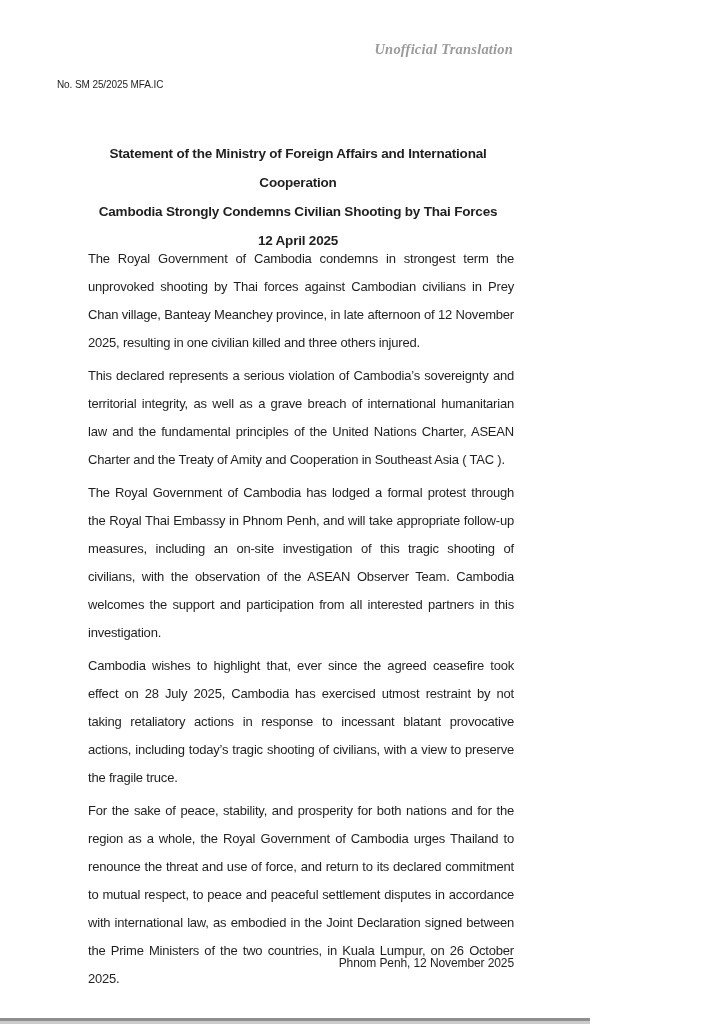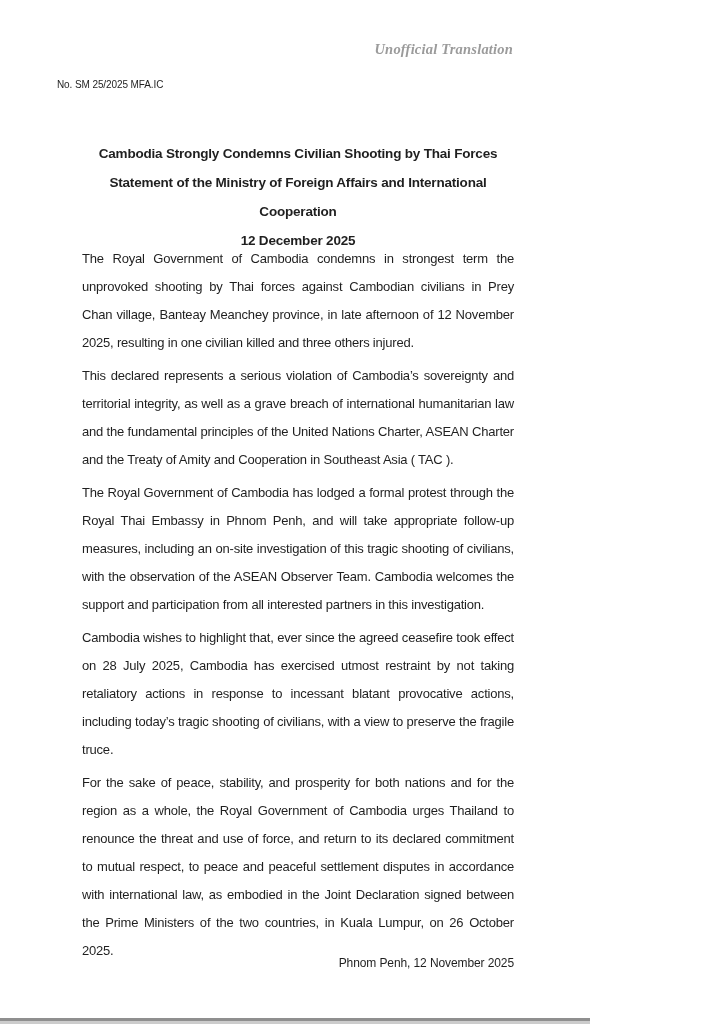--- a/index.html
+++ b/index.html
@@ -55,21 +55,21 @@
   .body-block {
     position: absolute;
     top: 245px;
     left: 82px;
     right: 76px;
     font-size: 13px;
     letter-spacing: -0.2px;
     line-height: 28px;
     text-align: justify;
   }
-  .body-block p { margin: 0 0 5px 0; }
+  .body-block p { margin: 0 0 5px 6px; }
   .closing {
     position: absolute;
     top: 956px;
     right: 76px;
     font-size: 12px;
     letter-spacing: -0.1px;
     text-align: left;
   }
   .page-bottom-edge {
     position: absolute;
@@ -84,23 +84,23 @@
 </head>
 <body>
 
 <div class="page">
 
   <div class="watermark">Unofficial Translation</div>
 
   <div class="doc-no">No. SM 25/2025 MFA.IC</div>
 
   <div class="title-block">
+    <div>Statement of the Ministry of Foreign Affairs and International Cooperation</div>
     <div>Cambodia Strongly Condemns Civilian Shooting by Thai Forces</div>
-    <div>Statement of the Ministry of Foreign Affairs and International Cooperation</div>
-    <div>12 December 2025</div>
+    <div>12 April 2025</div>
   </div>
 
   <div class="body-block">
     <p>The Royal Government of Cambodia condemns in strongest term the unprovoked shooting by Thai forces against Cambodian civilians in Prey Chan village, Banteay Meanchey province, in late afternoon of 12 November 2025, resulting in one civilian killed and three others injured.</p>
     <p>This declared represents a serious violation of Cambodia’s sovereignty and territorial integrity, as well as a grave breach of international humanitarian law and the fundamental principles of the United Nations Charter, ASEAN Charter and the Treaty of Amity and Cooperation in Southeast Asia ( TAC ).</p>
     <p>The Royal Government of Cambodia has lodged a formal protest through the Royal Thai Embassy in Phnom Penh, and will take appropriate follow-up measures, including an on-site investigation of this tragic shooting of civilians, with the observation of the ASEAN Observer Team. Cambodia welcomes the support and participation from all interested partners in this investigation.</p>
     <p>Cambodia wishes to highlight that, ever since the agreed ceasefire took effect on 28 July 2025, Cambodia has exercised utmost restraint by not taking retaliatory actions in response to incessant blatant provocative actions, including today’s tragic shooting of civilians, with a view to preserve the fragile truce.</p>
     <p>For the sake of peace, stability, and prosperity for both nations and for the region as a whole, the Royal Government of Cambodia urges Thailand to renounce the threat and use of force, and return to its declared commitment to mutual respect, to peace and peaceful settlement disputes in accordance with international law, as embodied in the Joint Declaration signed between the Prime Ministers of the two countries, in Kuala Lumpur, on 26 October 2025.</p>
   </div>
 

